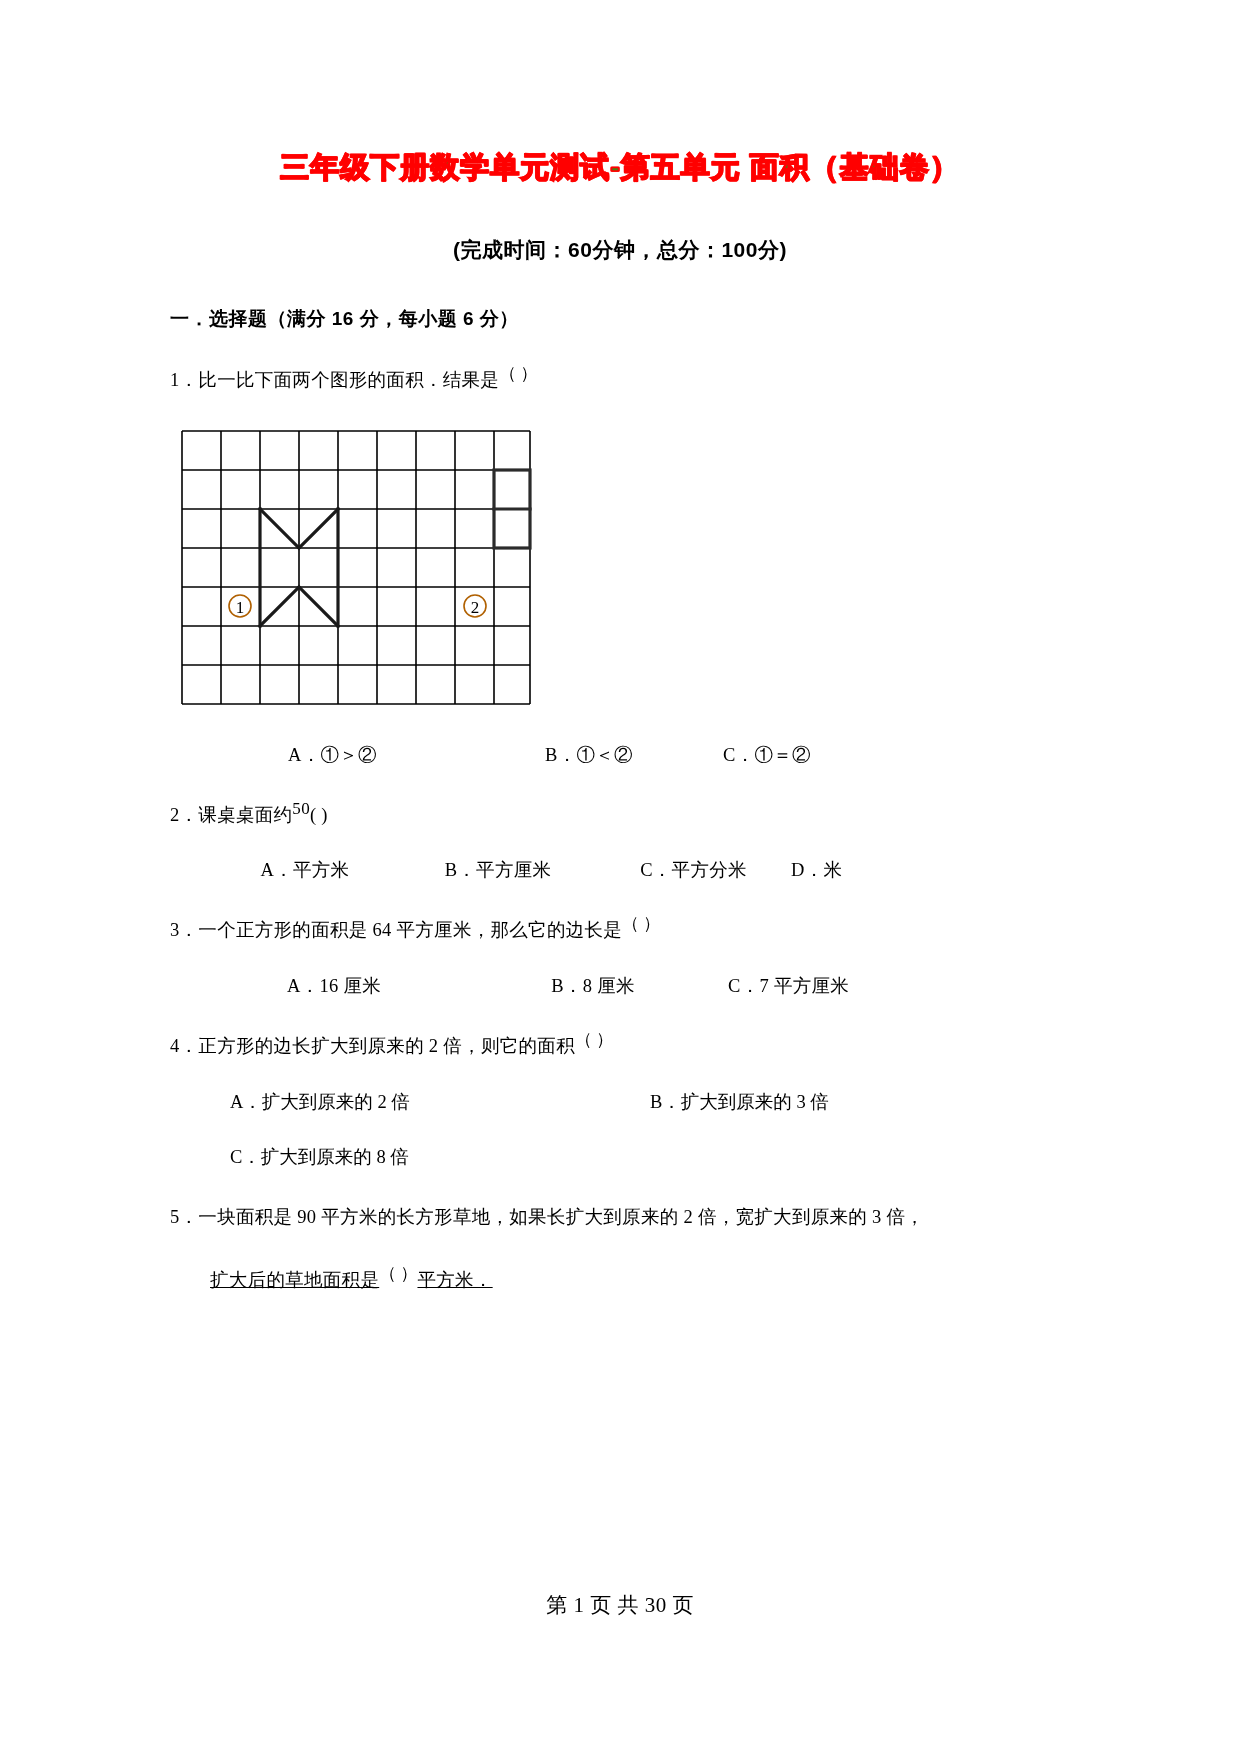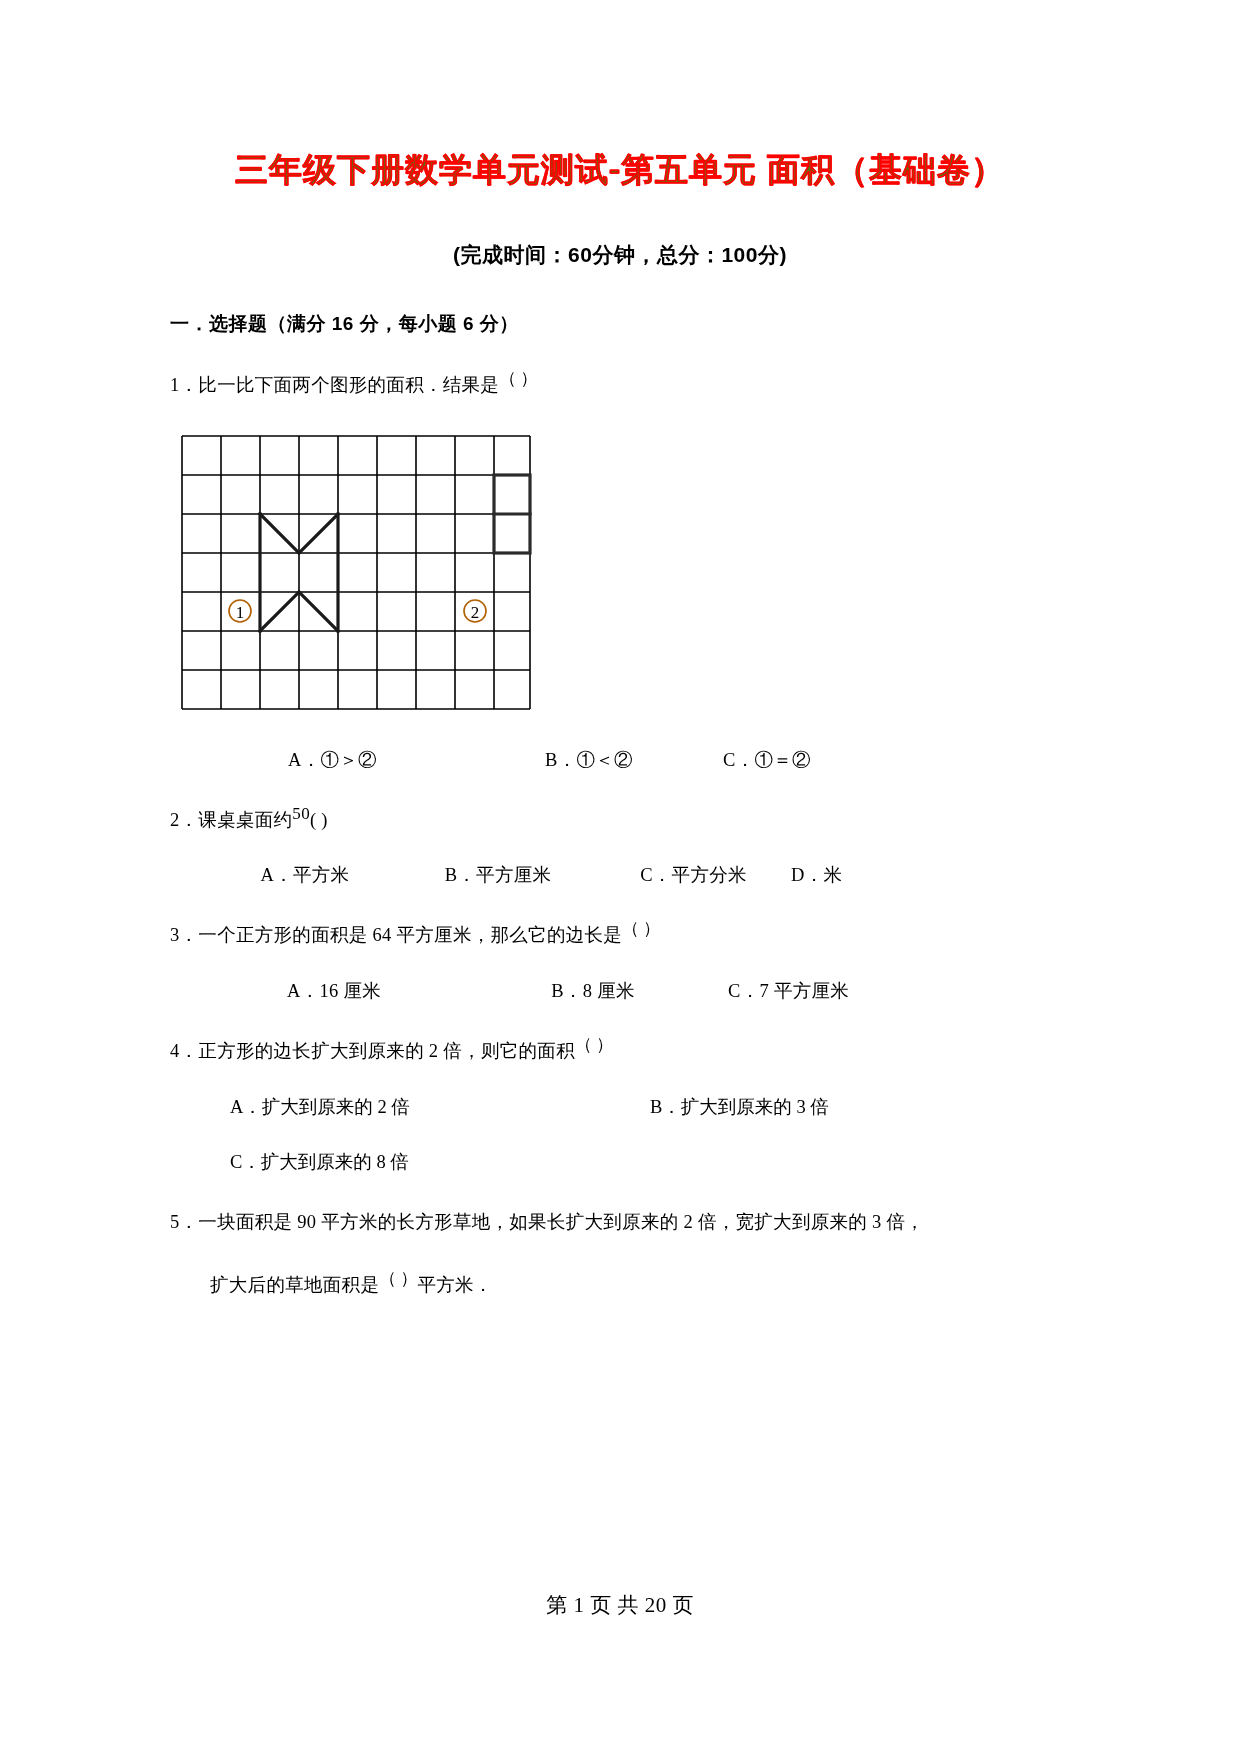--- a/index.html
+++ b/index.html
@@ -21,22 +21,22 @@
     width: 1240px;
     height: 1754px;
     box-sizing: border-box;
     padding: 0 170px;
   }
 
   
   .doc-title {
     text-align: center;
     margin-top: 148px;
-    font-size: 33px;
-    font-weight: normal;
+    font-size: 29px;
+    font-weight: bold;
     letter-spacing: 1px;
     color: #4d7c0f;
     -webkit-text-stroke: 1.6px #ff0000;
     text-shadow:
        1px 0 0 #ff2a2a,
       -1px 0 0 #ff2a2a,
        0 1px 0 #ff2a2a,
        0 -1px 0 #ff2a2a;
     font-family: "Liberation Sans", "DejaVu Sans", sans-serif;
     white-space: nowrap;
@@ -102,20 +102,21 @@
   .options-stack { margin-top: 28px; margin-left: 60px; font-size: 18.5px; }
   .options-stack .row { display:flex; }
   .options-stack .row + .row { margin-top: 30px; }
   .options-stack .opt:nth-child(1) { width: 420px; }
 
   .para-cont {
     margin-top: 36px;
     font-size: 18.5px;
     margin-left: 40px;
     letter-spacing: 0.3px;
+    text-decoration: underline;
   }
 
   
   .figure-wrap {
     margin-top: 34px;
     margin-left: 10px;
   }
 
   
   .footer {
@@ -242,15 +243,15 @@
   </div>
 
   <div class="question">
     <span>5．一块面积是 90 平方米的长方形草地，如果长扩大到原来的 2 倍，宽扩大到原来的 3 倍，</span>
   </div>
 
   <div class="para-cont">
     <span>扩大后的草地面积是</span><span class="q-blank">（      ）</span><span>平方米．</span>
   </div>
 
-  <div class="footer">第 1 页 共 20 页</div>
+  <div class="footer">第 1 页 共 30 页</div>
 
 </div>
 
 </body></html>

